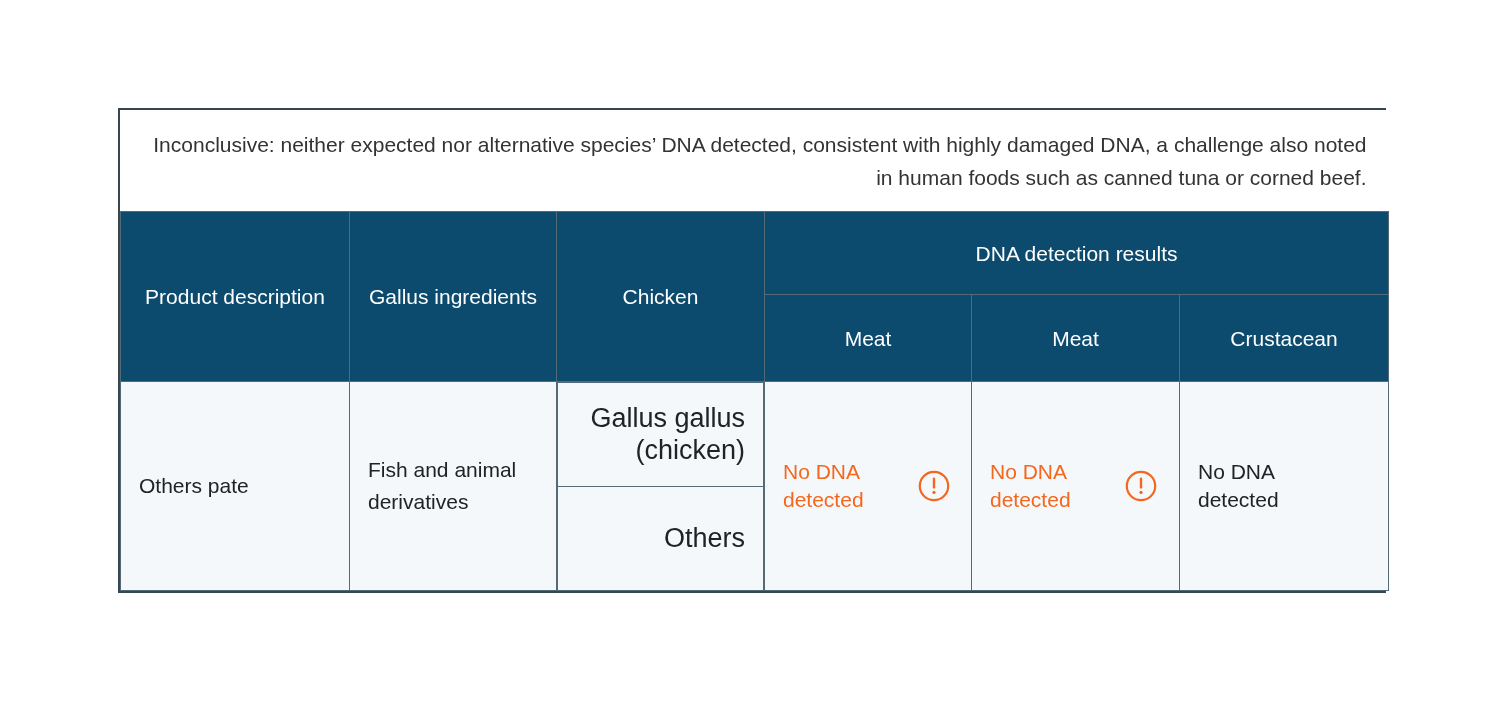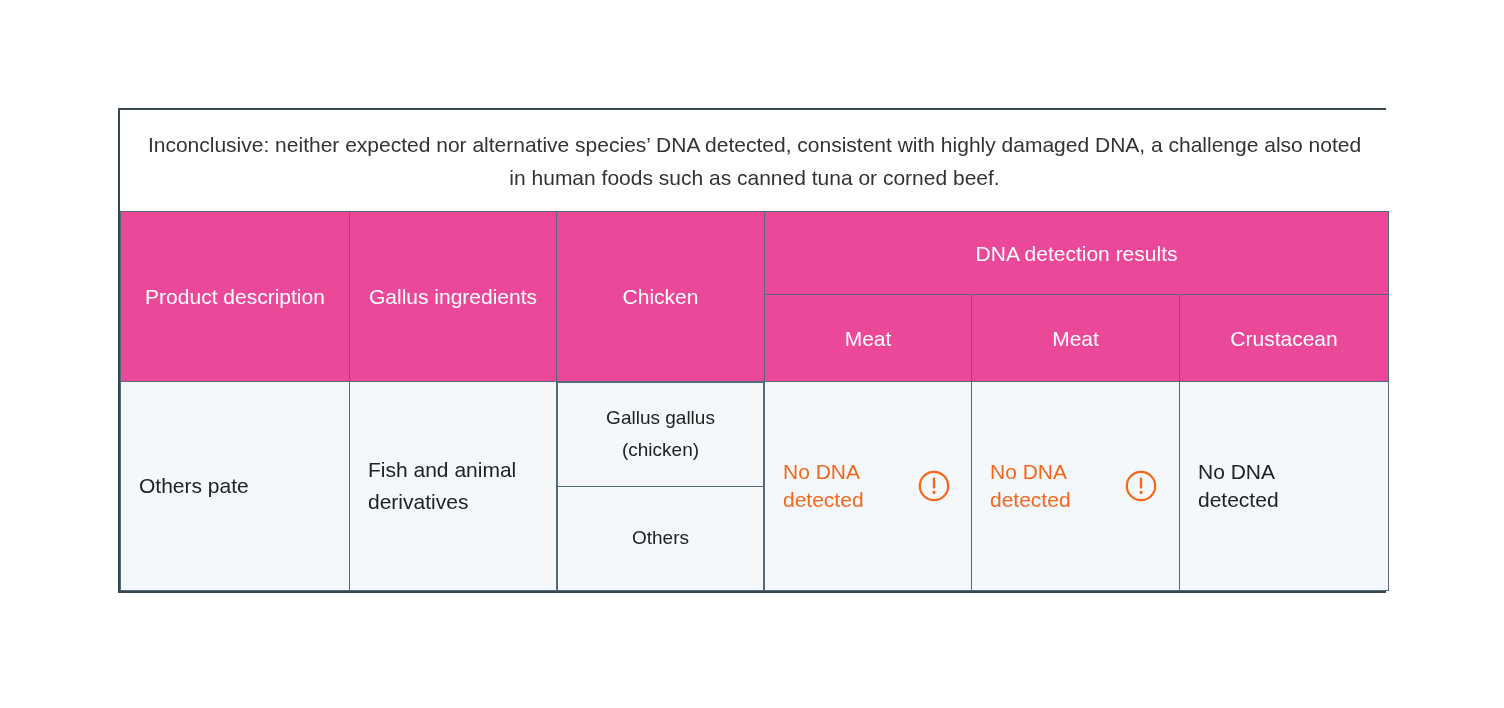--- a/index.html
+++ b/index.html
@@ -46,36 +46,36 @@
     padding: 0;
     font-weight: normal;
   }
 
   
   .caption-cell {
     background: #ffffff;
     color: #333333;
     font-size: 21px;
     line-height: 33px;
-    text-align: center;
+    text-align: right;
     vertical-align: top;
     padding: 18px 22px 14px 22px !important;
     border-left: none !important;
     border-top: none !important;
     border-right: none !important;
     border-bottom: 1px solid #546a77 !important;
     margin-top: 37px;
   }
   .caption-cell p {
     margin: 0;
   }
 
   
   .hdr {
-    background: #ec4899;
+    background: #0c4a6e;
     color: #ffffff;
     font-size: 21px;
     line-height: 29px;
     text-align: center;
     vertical-align: middle;
     padding: 6px 8px !important;
   }
   .hdr-group {
     font-size: 21px;
   }
@@ -87,24 +87,24 @@
     font-size: 21px;
     line-height: 32px;
     vertical-align: middle;
     text-align: left;
     padding: 10px 18px !important;
   }
 
   .sub-cell {
     background: #f4f8fb;
     color: #222222;
-    font-size: 19px;
+    font-size: 27px;
     line-height: 32px;
     vertical-align: middle;
-    text-align: center;
+    text-align: right;
     padding: 10px 18px !important;
     height: 50%;
   }
 
   .nested {
     width: 100%;
     height: 100%;
     border-collapse: collapse;
     table-layout: fixed;
   }

